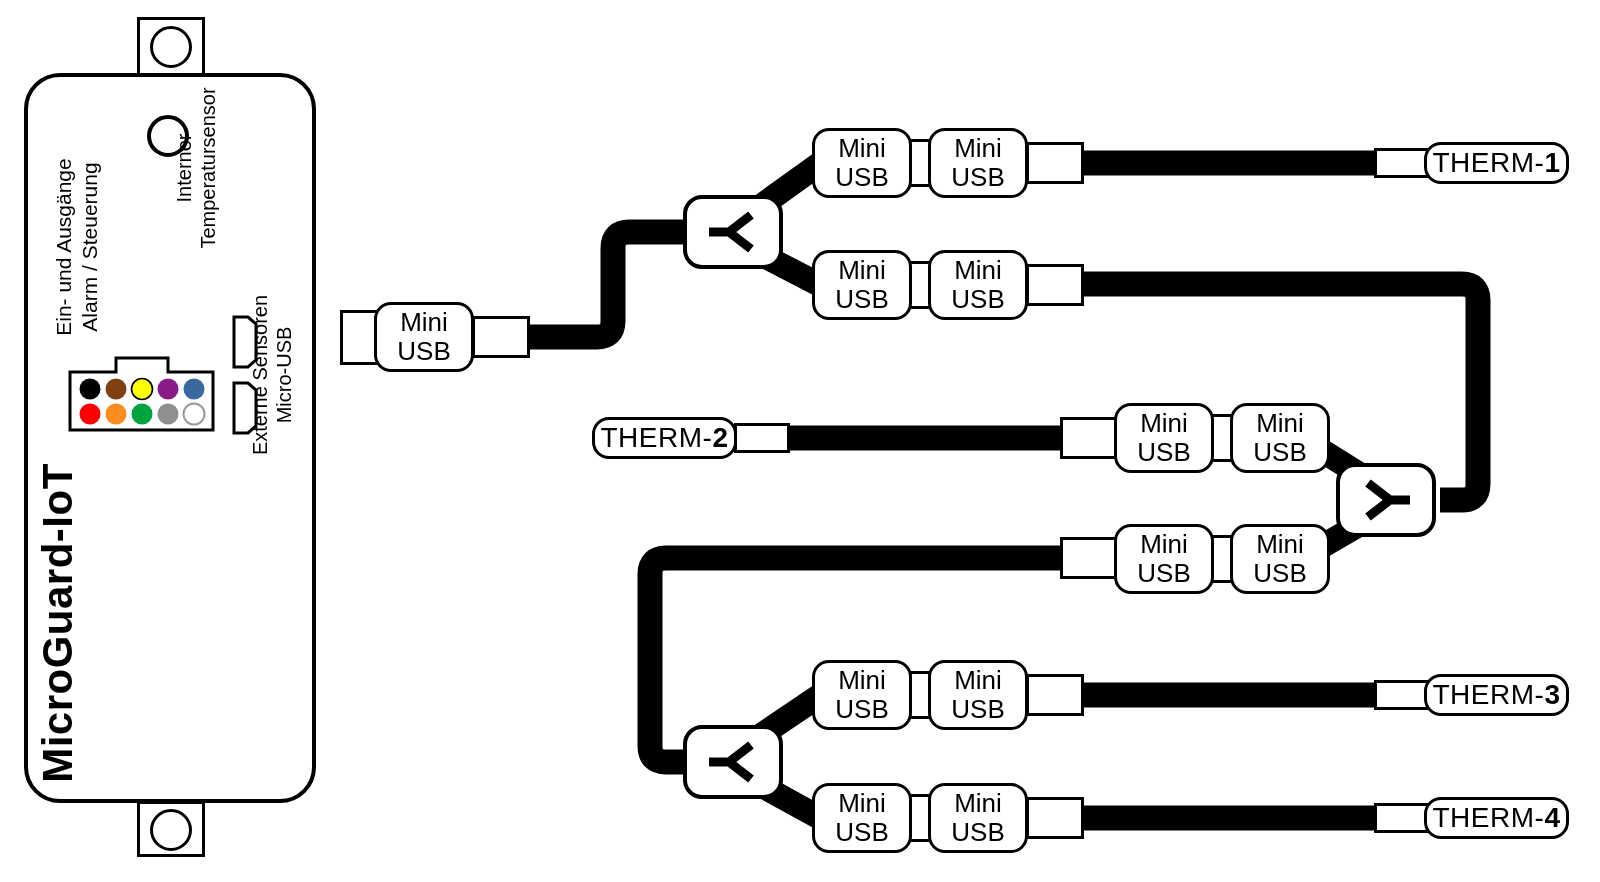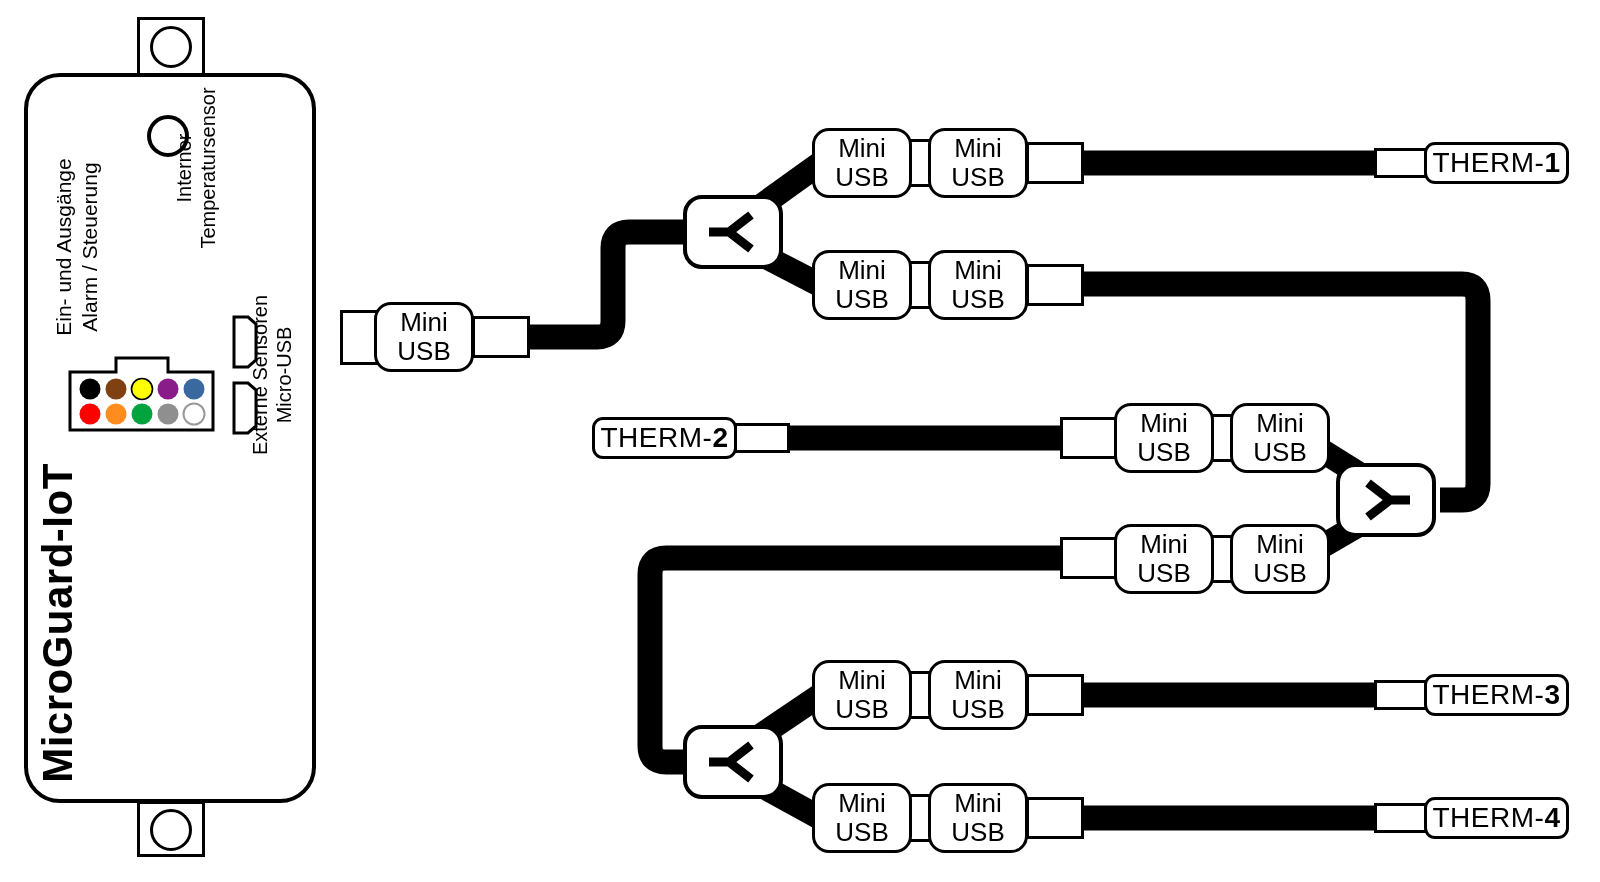--- a/index.html
+++ b/index.html
@@ -29,21 +29,21 @@
   .musb{position:absolute;z-index:3;width:100px;height:70px;background:#fff;border:3.5px solid #000;
         border-radius:17px;display:flex;flex-direction:column;align-items:center;justify-content:center;
         font-size:26px;line-height:1.1}
   .splitter{position:absolute;z-index:3;width:100px;height:74px;background:#fff;border:4px solid #000;
         border-radius:19px;display:flex;align-items:center;justify-content:center}
   .ferrule{position:absolute;z-index:2;background:#fff;border:3px solid #000;width:58px;height:42px}
   .ferrule-sm{position:absolute;z-index:2;background:#fff;border:3px solid #000;width:56px;height:30px}
   .link{position:absolute;z-index:2;background:#fff;border:3px solid #000;width:44px;height:48px}
   .plug{position:absolute;z-index:2;background:#fff;border:3px solid #000;width:40px;height:55px}
   .therm{position:absolute;z-index:3;width:145px;height:42px;background:#fff;border:3.5px solid #000;
-        border-radius:11px;display:flex;align-items:center;justify-content:center;font-size:28px;
+        border-radius:17px;display:flex;align-items:center;justify-content:center;font-size:28px;
         letter-spacing:.5px}
   .therm b{font-weight:bold}
 </style>
 </head>
 <body>
 
 <div class="stage">
 
   <div class="tab tab-top"></div>
   <div class="tab tab-bottom"></div>

